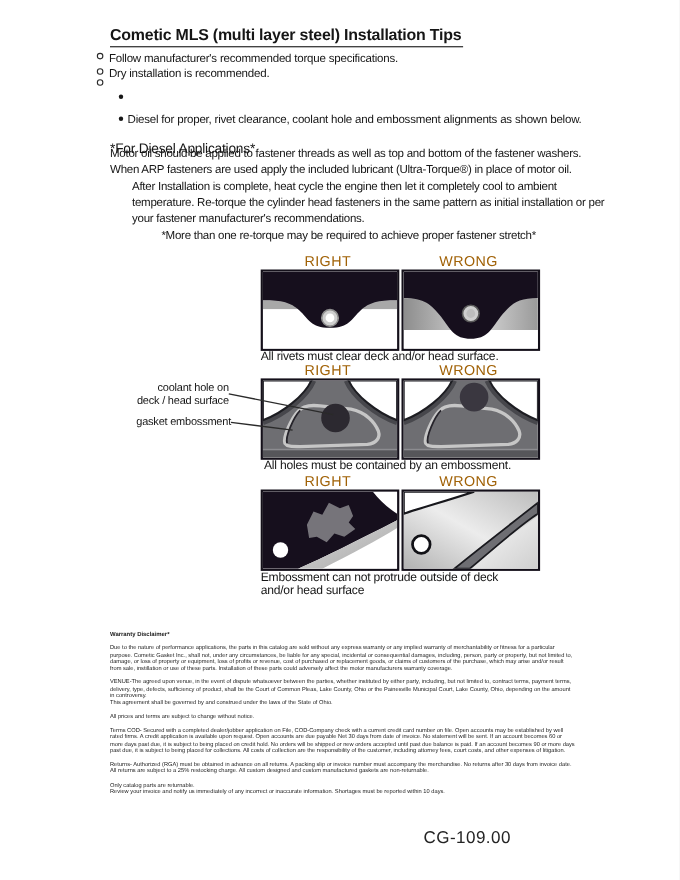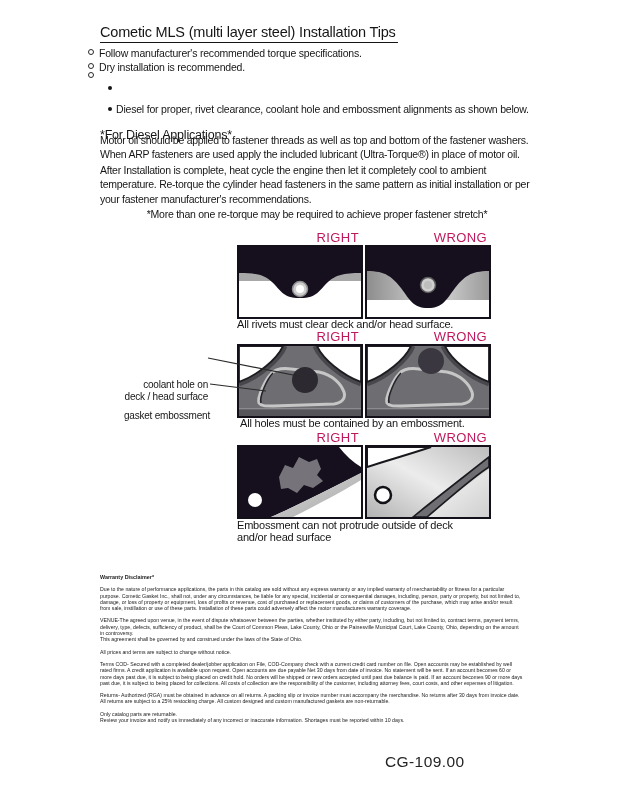--- a/index.html
+++ b/index.html
@@ -3,21 +3,21 @@
 <meta charset="utf-8">
 <style>
   html,body{margin:0;padding:0;background:#e8e8e8;}
   .page{
     position:relative;width:618px;height:800px;background:#ffffff;
     font-family:"Liberation Sans","DejaVu Sans",sans-serif;color:#161616;
     overflow:hidden;margin:0 auto;
   }
   
   .title{
-    position:absolute;left:100px;top:24px;font-size:14.5px;font-weight:normal;
+    position:absolute;left:100px;top:24px;font-size:14.5px;font-weight:bold;
     letter-spacing:-0.2px;border-bottom:1.6px solid #161616;padding:0 2px 2px 0;
     white-space:nowrap;
   }
   .bullets{position:absolute;left:88px;top:46px;font-size:10.5px;letter-spacing:-0.2px;}
   .b-row{display:flex;align-items:baseline;height:14px;line-height:14px;}
   .b-row.sub{padding-left:20px;}
   .m-circle{
     width:4px;height:4px;border:1px solid #2a2a2a;border-radius:50%;
     display:inline-block;margin-right:5px;flex:0 0 auto;position:relative;top:-2px;
   }
@@ -25,27 +25,27 @@
     width:4px;height:4px;background:#161616;border-radius:50%;
     display:inline-block;margin-right:4px;flex:0 0 auto;position:relative;top:-2px;
   }
   .diesel-h{position:absolute;left:100px;top:128px;font-size:12.5px;font-weight:normal;letter-spacing:-0.2px;}
   .para{
     position:absolute;left:100px;width:434px;font-size:10.5px;line-height:14.4px;
     letter-spacing:-0.25px;
   }
   
   .dg-head{
-    position:absolute;width:122px;text-align:right;font-size:13px;color:#be185d;
+    position:absolute;width:122px;text-align:center;font-size:13px;color:#a16207;
     letter-spacing:0.4px;
   }
   .panel{position:absolute;width:122px;height:70px;}
   .panel svg{display:block;border:2.5px solid #14101a;background:#fff;}
   .caption{position:absolute;font-size:11px;letter-spacing:-0.2px;color:#161616;white-space:nowrap;}
-  .callout{position:absolute;font-size:10px;letter-spacing:-0.2px;text-align:right;width:112px;line-height:11.5px;margin-top:32px;}
+  .callout{position:absolute;font-size:10px;letter-spacing:-0.2px;text-align:right;width:112px;line-height:11.5px;}
   .leaders{position:absolute;left:118px;top:342px;pointer-events:none;}
   
   .warranty{
     position:absolute;left:100px;top:574px;width:424px;font-size:5.2px;
     line-height:6.3px;color:#222;letter-spacing:0;
   }
   .warranty .w-h{font-weight:bold;margin:0 0 6px 0;font-size:5.4px;}
   .warranty p{margin:0 0 6px 0;white-space:pre-line;}
   .footer-code{
     position:absolute;left:385px;top:753px;font-size:15.5px;color:#242424;
@@ -75,21 +75,21 @@
       <span class="m-dot"></span>
     </div>
     <div class="b-row sub">
       <span class="m-dot"></span>
       <span>Diesel for proper, rivet clearance, coolant hole and embossment alignments as shown below.</span>
     </div>
   </div>
 
   <div class="diesel-h">*For Diesel Applications*</div>
   <div class="para" style="top:133px;">Motor oil should be applied to fastener threads as well as top and bottom of the fastener washers. When ARP fasteners are used apply the included lubricant (Ultra-Torque®) in place of motor oil.</div>
-  <div class="para" style="top:163px;">After Installation is complete, heat cycle the engine then let it completely cool to ambient temperature. Re-torque the cylinder head fasteners in the same pattern as initial installation or per your fastener manufacturer's recommendations.</div>
+  <div class="para" style="top:163px;margin-left:20px;">After Installation is complete, heat cycle the engine then let it completely cool to ambient temperature. Re-torque the cylinder head fasteners in the same pattern as initial installation or per your fastener manufacturer's recommendations.</div>
   <div class="para" style="top:207px;text-align:center;">*More than one re-torque may be required to achieve proper fastener stretch*</div>
 
   <div class="dg-head" style="left:237px;top:230px;">RIGHT</div>
   <div class="dg-head" style="left:365px;top:230px;">WRONG</div>
 
   <div class="panel" style="left:237px;top:245px;">
     <svg width="122" height="70" viewBox="0 0 122 70">
       <rect x="0" y="0" width="122" height="70" fill="#ffffff"></rect>
       <rect x="0" y="26" width="122" height="8" fill="#a8a8a8"></rect>
       <path d="M0,0 H122 V26 C104,26 97,28 89,35 C80,43 79,51 61,51 C43,51 42,43 33,35 C25,28 18,26 0,26 Z" fill="#160f1d"></path>

